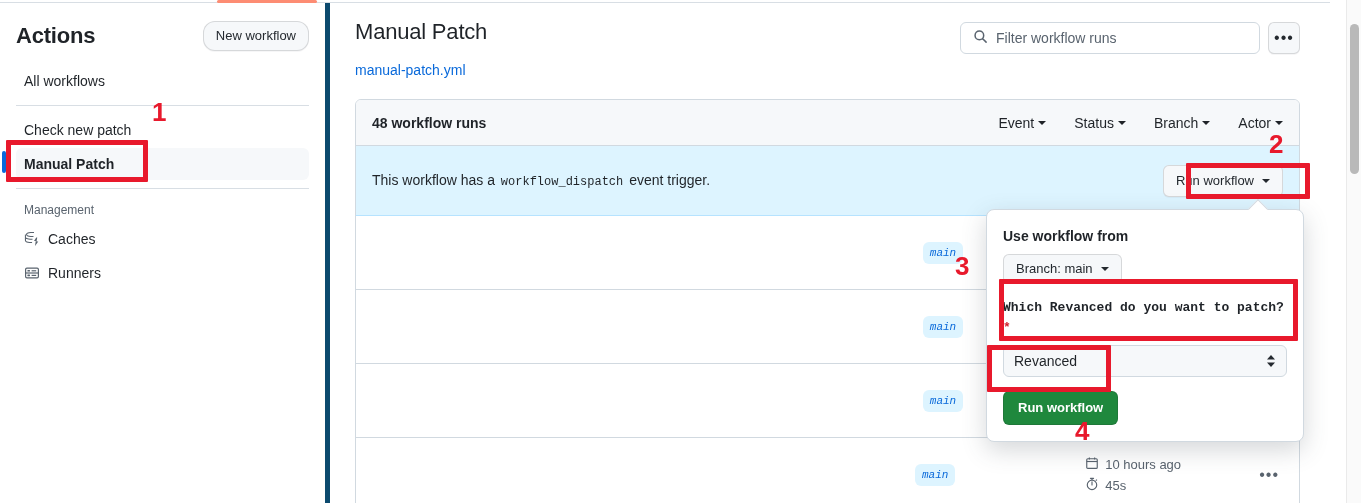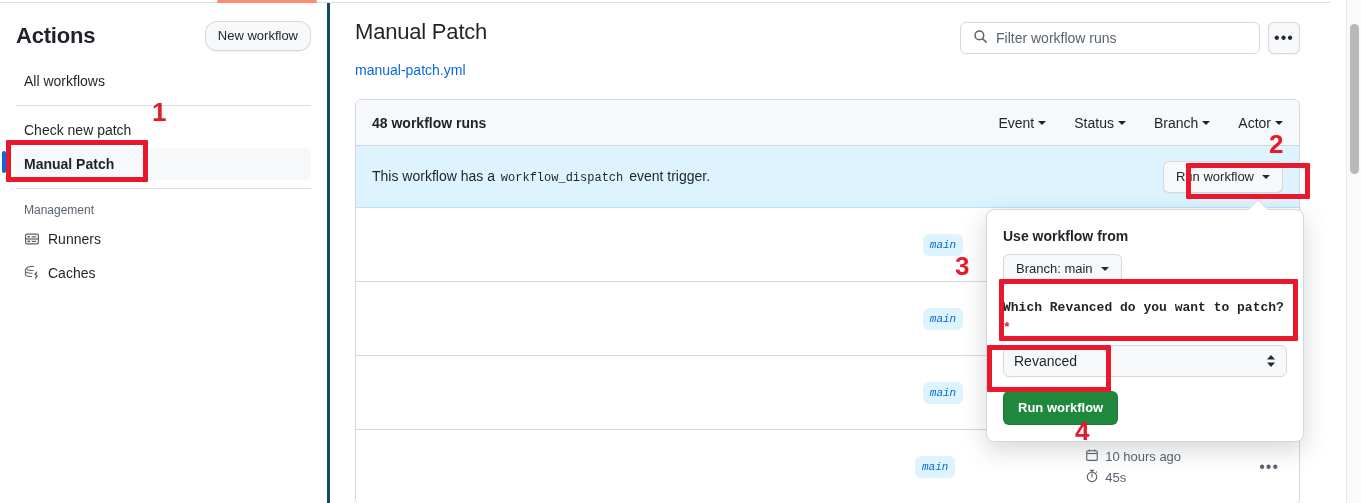--- a/index.html
+++ b/index.html
@@ -19,21 +19,21 @@
   }
   .top-hairline {
     position: absolute; left: 0; top: 2px; width: 1330px; height: 1px;
     background: #d8dee4;
   }
 
   
   .sidebar {
     position: absolute; left: 0; top: 3px; width: 330px; height: 500px;
     background: #fff;
-    border-right: 3px solid #0c4a6e;
+    border-right: 5px solid #0c4a6e;
     padding: 0 16px;
   }
   .side-head {
     display: flex; align-items: center; justify-content: space-between;
     padding: 18px 0 14px 0;
   }
   .side-title { font-size: 22px; font-weight: 700; letter-spacing: -0.2px; color: #1f2328; }
   .new-workflow-btn {
     font-size: 13px; color: #24292f; background: #f6f8fa;
     border: 1px solid rgba(31,35,40,.15); border-radius: 12px;
@@ -102,21 +102,21 @@
   }
   .runs-count { font-size: 14px; font-weight: 600; color: #1f2328; }
   .filters { display: flex; align-items: center; gap: 28px; }
   .filter-item { font-size: 14px; color: #1f2328; cursor: pointer; display: inline-flex; align-items: center; gap: 4px; }
   .caret { display: inline-block; width: 0; height: 0; border-left: 4px solid transparent; border-right: 4px solid transparent; border-top: 4px solid #1f2328; }
 
   .dispatch-banner {
     position: relative;
     background: #ddf4ff; border-bottom: 1px solid #b6e3ff;
     display: flex; align-items: center; justify-content: space-between;
-    padding: 14px 16px; height: 62px;
+    padding: 14px 16px; height: 70px;
   }
   .dispatch-text { font-size: 14px; color: #1f2328; }
   code.mono {
     font-family: "Liberation Mono", monospace; font-size: 12px;
     background: transparent; padding: 0 2px; color: #1f2328;
   }
   .run-wf-btn {
     display: inline-flex; align-items: center; gap: 8px;
     font-size: 13px; color: #24292f; background: #f6f8fa;
     border: 1px solid rgba(31,35,40,.15); border-radius: 6px;
@@ -226,40 +226,40 @@
       <li class="side-item">
         <span>Check new patch</span>
       </li>
       <li class="side-item selected">
         <span>Manual Patch</span>
       </li>
       <li class="side-divider"></li>
       <li class="side-group-label">Management</li>
       <li class="side-item">
         <span class="side-icon">
+          <svg width="16" height="16" viewBox="0 0 16 16" fill="currentColor" aria-hidden="true">
+            <path d="M2 3.5c0-.63.41-1.13.9-1.46C3.4 1.71 4.1 1.45 4.9 1.28 5.96 1.05 7.2.94 8.5.94c.52 0 1.02.02 1.5.06v1.01c-.47-.04-.97-.07-1.5-.07-1.23 0-2.38.11-3.33.31-.72.15-1.28.36-1.62.58-.33.22-.45.41-.45.67s.12.45.45.67c.34.22.9.43 1.62.58.95.2 2.1.31 3.33.31.33 0 .65-.01.96-.02v1c-.31.01-.63.02-.96.02-1.3 0-2.54-.11-3.6-.34-.8-.17-1.5-.43-2-.76-.49-.33-.9-.83-.9-1.46Z"></path>
+            <path d="M2 6.6c.28.2.6.37.95.5.5.2 1.08.35 1.72.47.93.17 1.99.26 3.08.26.25 0 .5 0 .75-.01v1.01c-.25.01-.5.01-.75.01-1.13 0-2.25-.09-3.26-.27A8.9 8.9 0 0 1 2.6 8.1 3.9 3.9 0 0 1 2 7.8v1.7c0 .26.12.45.45.67.34.22.9.43 1.62.58.95.2 2.1.31 3.33.31.23 0 .45 0 .67-.01v1c-.22.01-.44.01-.67.01-1.3 0-2.54-.11-3.6-.34-.8-.17-1.5-.43-2-.76-.49-.33-.9-.83-.9-1.46V3.5h1Z"></path>
+            <path d="M12.25 6.5 10 10h1.75L11 15l3.25-4.5H12.5L13.25 6.5h-1Z"></path>
+          </svg>
+        </span>
+        <span>Caches</span>
+      </li>
+      <li class="side-item">
+        <span class="side-icon">
           <svg width="16" height="16" viewBox="0 0 16 16" fill="none" stroke="currentColor" stroke-width="1.2" aria-hidden="true">
             <rect x="1.6" y="3.2" width="12.8" height="9.6" rx="1.3"></rect>
             <line x1="1.6" y1="8" x2="14.4" y2="8"></line>
             <rect x="3.4" y="5" width="2.6" height="1.6" rx="0.4" fill="currentColor" stroke="none"></rect>
             <rect x="3.4" y="9.6" width="2.6" height="1.6" rx="0.4" fill="currentColor" stroke="none"></rect>
             <line x1="7.6" y1="5.8" x2="12.2" y2="5.8"></line>
             <line x1="7.6" y1="10.4" x2="12.2" y2="10.4"></line>
           </svg>
         </span>
         <span>Runners</span>
-      </li>
-      <li class="side-item">
-        <span class="side-icon">
-          <svg width="16" height="16" viewBox="0 0 16 16" fill="currentColor" aria-hidden="true">
-            <path d="M2 3.5c0-.63.41-1.13.9-1.46C3.4 1.71 4.1 1.45 4.9 1.28 5.96 1.05 7.2.94 8.5.94c.52 0 1.02.02 1.5.06v1.01c-.47-.04-.97-.07-1.5-.07-1.23 0-2.38.11-3.33.31-.72.15-1.28.36-1.62.58-.33.22-.45.41-.45.67s.12.45.45.67c.34.22.9.43 1.62.58.95.2 2.1.31 3.33.31.33 0 .65-.01.96-.02v1c-.31.01-.63.02-.96.02-1.3 0-2.54-.11-3.6-.34-.8-.17-1.5-.43-2-.76-.49-.33-.9-.83-.9-1.46Z"></path>
-            <path d="M2 6.6c.28.2.6.37.95.5.5.2 1.08.35 1.72.47.93.17 1.99.26 3.08.26.25 0 .5 0 .75-.01v1.01c-.25.01-.5.01-.75.01-1.13 0-2.25-.09-3.26-.27A8.9 8.9 0 0 1 2.6 8.1 3.9 3.9 0 0 1 2 7.8v1.7c0 .26.12.45.45.67.34.22.9.43 1.62.58.95.2 2.1.31 3.33.31.23 0 .45 0 .67-.01v1c-.22.01-.44.01-.67.01-1.3 0-2.54-.11-3.6-.34-.8-.17-1.5-.43-2-.76-.49-.33-.9-.83-.9-1.46V3.5h1Z"></path>
-            <path d="M12.25 6.5 10 10h1.75L11 15l3.25-4.5H12.5L13.25 6.5h-1Z"></path>
-          </svg>
-        </span>
-        <span>Caches</span>
       </li>
     </ul>
   </div>
 
   <div class="main">
 
     <div class="main-head">
       <div>
         <div class="wf-title">Manual Patch</div>
         <a class="wf-file">manual-patch.yml</a>

